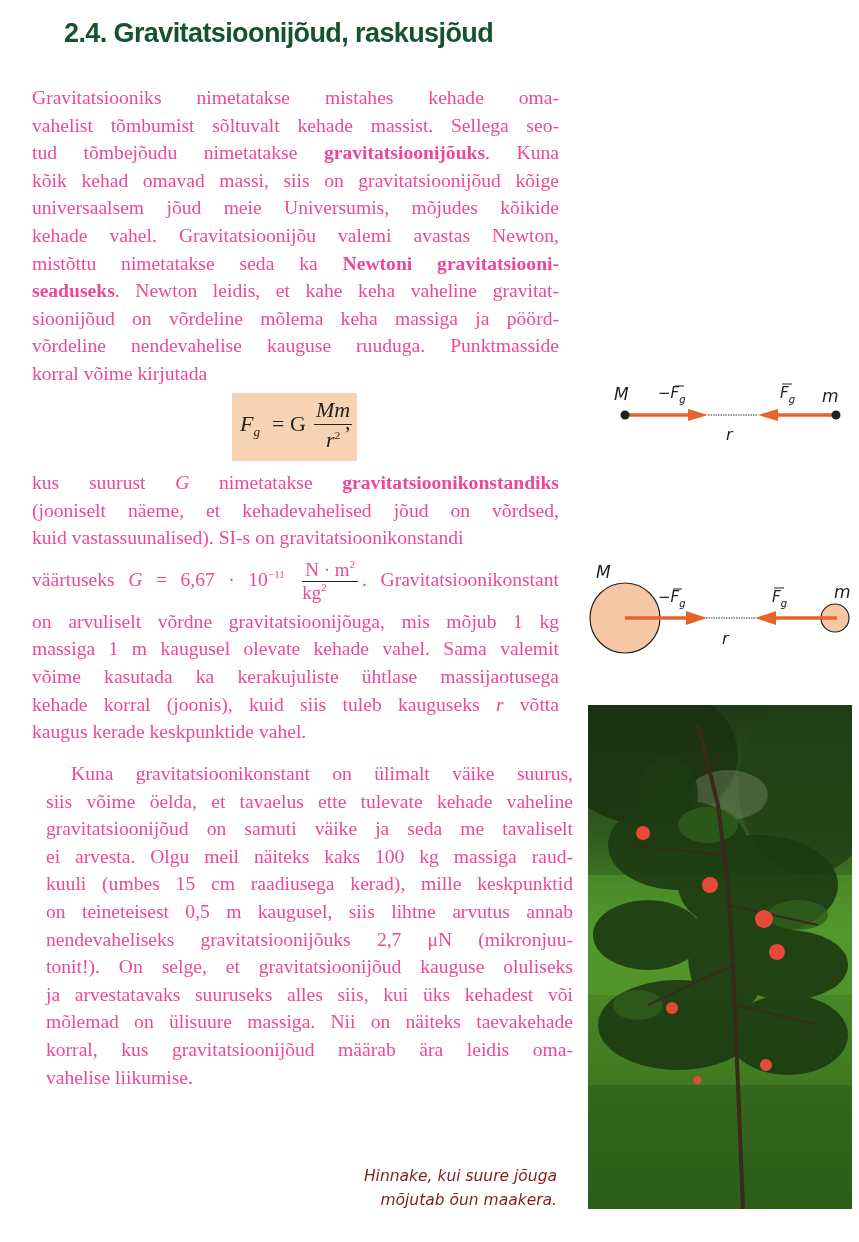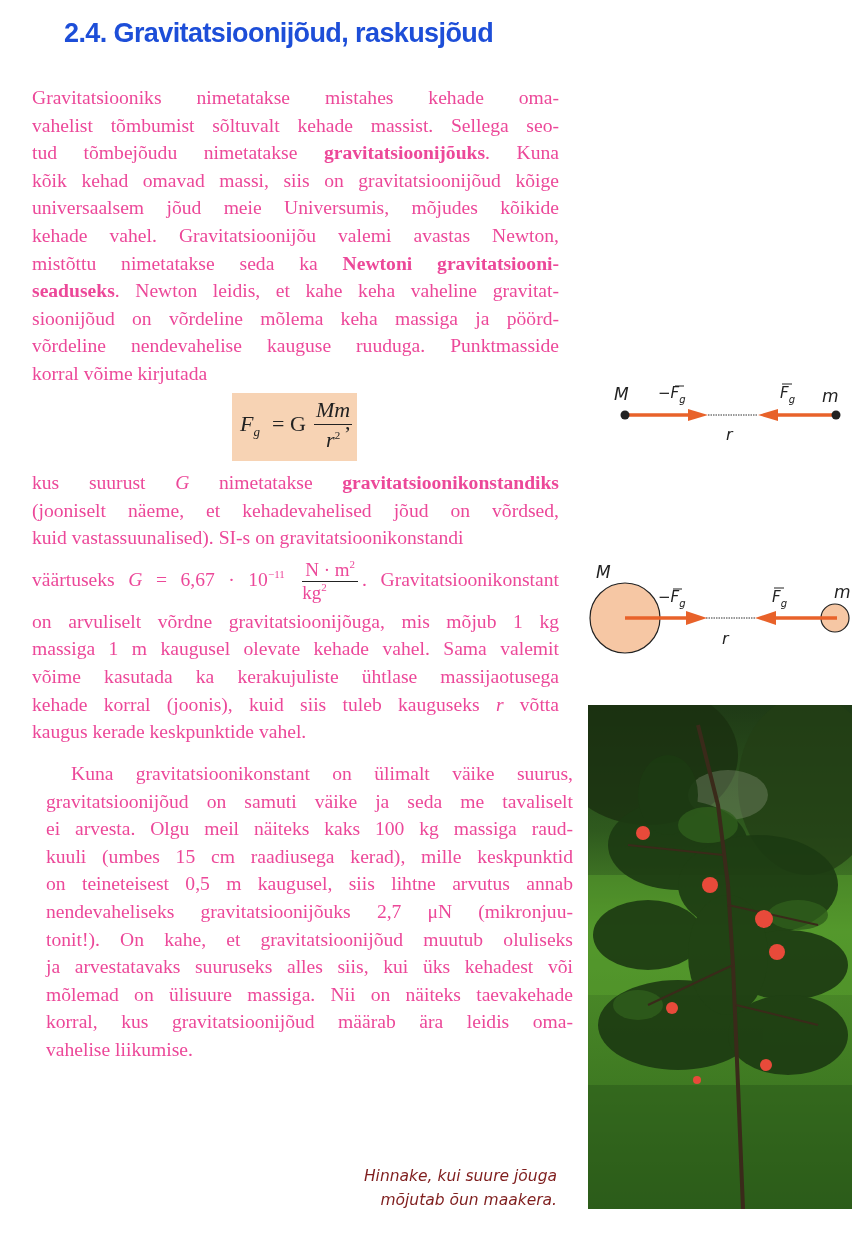--- a/index.html
+++ b/index.html
@@ -1,20 +1,20 @@
 <!DOCTYPE html>
 <html><head>
 <meta charset="utf-8">
 <style>
   html, body { margin: 0; padding: 0; background: #ffffff; }
   body { width: 859px; height: 1242px; position: relative; overflow: hidden; color: #1a1a1a; }
   .title {
     position: absolute; left: 64px; top: 18px;
     font-family: "Liberation Sans", sans-serif; font-weight: bold;
-    font-size: 27px; letter-spacing: -0.6px; color: #1d4ed8;
+    font-size: 27px; letter-spacing: -0.6px; color: #14532d;
   }
   .body-text {
     position: absolute; left: 32px; width: 527px;
     font-family: "Liberation Serif", serif; font-size: 19.6px; line-height: 27.6px;
     color: #ec4899;
   }
   .line { display: block; text-align: justify; text-align-last: justify; white-space: nowrap; height: 27.6px; }
   .line.last { text-align-last: left; }
   .line.indent { padding-left: 25px; }
   .line b { font-weight: bold; }
@@ -88,26 +88,27 @@
       <span class="line"><span>on arvuliselt võrdne gravitatsioonijõuga, mis mõjub 1 kg</span></span>
       <span class="line"><span>massiga 1 m kaugusel olevate kehade vahel. Sama valemit</span></span>
       <span class="line"><span>võime kasutada ka kerakujuliste ühtlase massijaotusega</span></span>
       <span class="line"><span>kehade korral (joonis), kuid siis tuleb kauguseks </span><i>r</i><span> võtta</span></span>
       <span class="line last"><span>kaugus kerade keskpunktide vahel.</span></span>
     </div>
 </div>
 
 <div class="body-text" id="p3">
     <span class="line indent"><span>Kuna gravitatsioonikonstant on ülimalt väike suurus,</span></span>
+    <span class="line"><span>siis võime öelda, et tavaelus ette tulevate kehade vaheline</span></span>
     <span class="line"><span>gravitatsioonijõud on samuti väike ja seda me tavaliselt</span></span>
     <span class="line"><span>ei arvesta. Olgu meil näiteks kaks 100 kg massiga raud-</span></span>
     <span class="line"><span>kuuli (umbes 15 cm raadiusega kerad), mille keskpunktid</span></span>
     <span class="line"><span>on teineteisest 0,5 m kaugusel, siis lihtne arvutus annab</span></span>
     <span class="line"><span>nendevaheliseks gravitatsioonijõuks 2,7 μN (mikronjuu-</span></span>
-    <span class="line"><span>tonit!). On kahe, et gravitatsioonijõud muutub oluliseks</span></span>
+    <span class="line"><span>tonit!). On selge, et gravitatsioonijõud kauguse oluliseks</span></span>
     <span class="line"><span>ja arvestatavaks suuruseks alles siis, kui üks kehadest või</span></span>
     <span class="line"><span>mõlemad on ülisuure massiga. Nii on näiteks taevakehade</span></span>
     <span class="line"><span>korral, kus gravitatsioonijõud määrab ära leidis oma-</span></span>
     <span class="line last"><span>vahelise liikumise.</span></span>
   </div>
 
 <svg class="diagram" style="left:600px;top:378px;" width="250" height="70">
   <text x="14" y="22" font-size="17">M</text>
   <text x="222" y="24" font-size="17">m</text>
   <text x="58" y="20" font-size="15"><tspan>−F</tspan><tspan font-size="10" dy="5">g</tspan></text>

